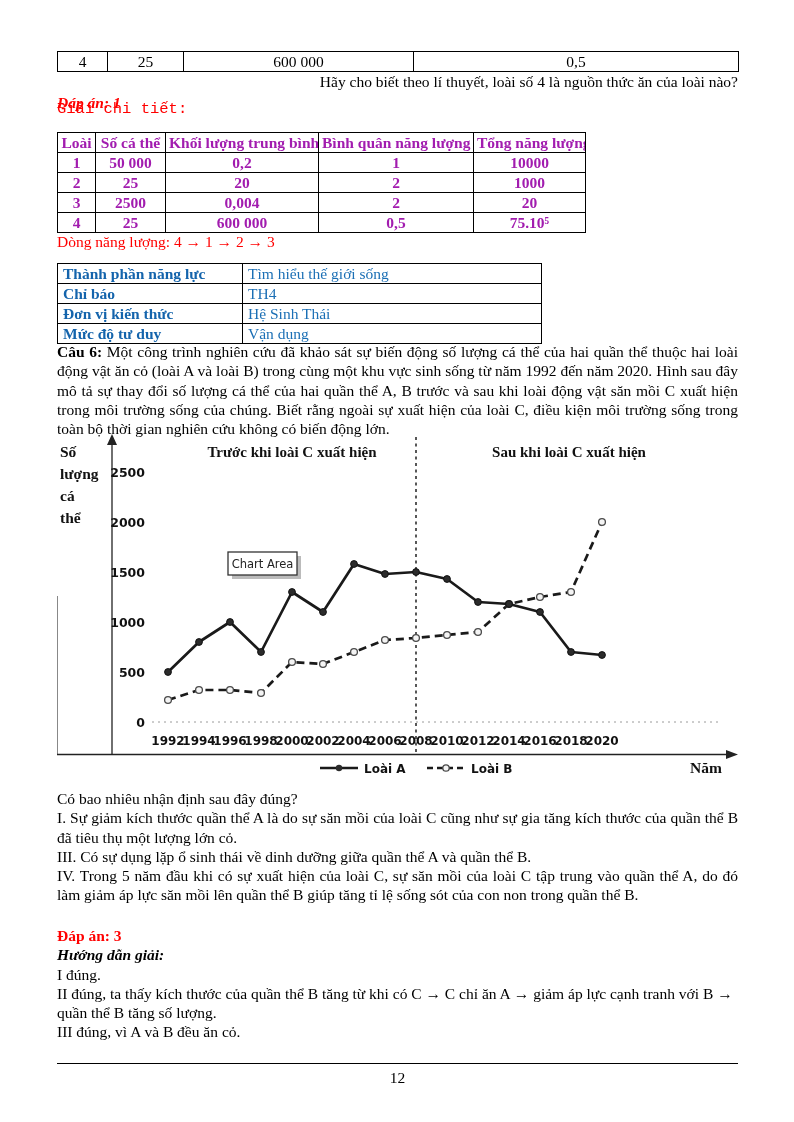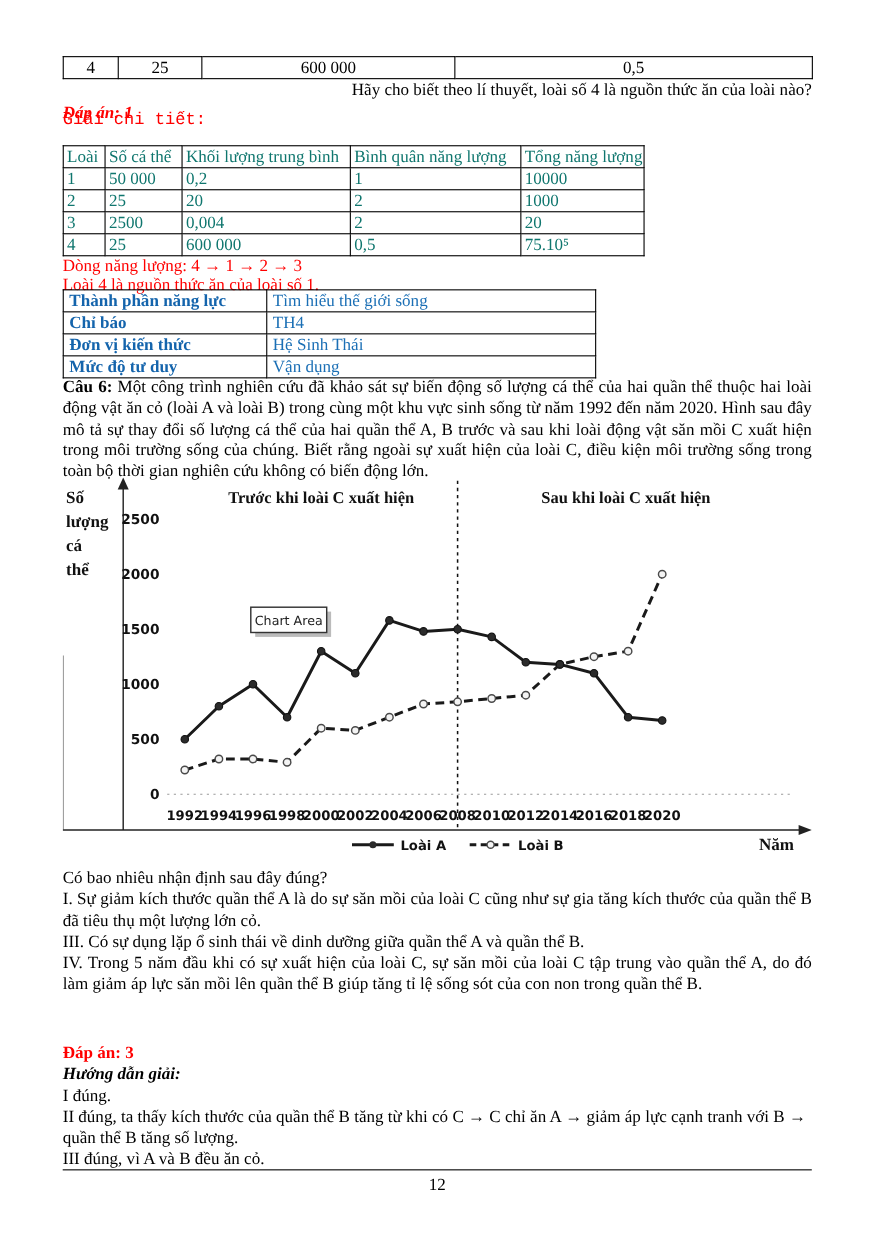--- a/index.html
+++ b/index.html
@@ -8,21 +8,21 @@
     font-family:"Liberation Serif","DejaVu Serif",serif;font-size:15.5px;color:#000;
   }
   .abs{position:absolute;left:57px;width:681px;}
   p{margin:0;line-height:19.3px;}
   .red{color:#FF0000;}
   .bold{font-weight:bold;}
   .ital{font-style:italic;}
   table{border-collapse:collapse;table-layout:fixed;}
   td,th{border:1px solid #000;padding:0 3px;overflow:hidden;white-space:nowrap;}
   .toptable td{height:19px;text-align:center;}
-  .energy td{height:19px;color:#0f766e;}
+  .energy td{height:19px;text-align:center;color:#a21caf;font-weight:bold;}
   .meta td{height:19px;text-align:left;padding-left:5px;color:#1B6FB5;}
   .meta td.lbl{font-weight:bold;color:#1464AC;}
   .just{text-align:justify;}
   .footer-line{border-top:1px solid #000;height:0;}
   .pagenum{text-align:center;}
   svg text{user-select:none;}
 </style>
 </head>
 <body>
 
@@ -90,21 +90,20 @@
       <td>4</td>
       <td>25</td>
       <td>600 000</td>
       <td>0,5</td>
       <td>75.10⁵</td>
     </tr>
   </tbody>
     </table>
 
   <p class="abs red" style="top:232px;">Dòng năng lượng: 4 → 1 → 2 → 3</p>
-  <p class="abs red" style="top:250px;">Loài 4 là nguồn thức ăn của loài số 1.</p>
 
   <table class="meta abs" style="top:263px;width:484px;">
     <colgroup>
         <col style="width:185px">
         <col style="width:299px">
       </colgroup>
     <tbody>
         <tr>
       <td class="lbl">Thành phần năng lực</td>
       <td>Tìm hiểu thế giới sống</td>
@@ -205,21 +204,21 @@
       <text x="633" y="339" font-family="&quot;Liberation Serif&quot;,&quot;DejaVu Serif&quot;,serif" font-size="15.5" font-weight="bold" fill="#111">Năm</text>
     </svg>
 
   <div class="abs just" style="top:789px;">
     <p>Có bao nhiêu nhận định sau đây đúng?</p>
     <p>I. Sự giảm kích thước quần thể A là do sự săn mồi của loài C cũng như sự gia tăng kích thước của quần thể B đã tiêu thụ một lượng lớn cỏ.</p>
     <p>III. Có sự dụng lặp ổ sinh thái về dinh dưỡng giữa quần thể A và quần thể B.</p>
     <p>IV. Trong 5 năm đầu khi có sự xuất hiện của loài C, sự săn mồi của loài C tập trung vào quần thể A, do đó làm giảm áp lực săn mồi lên quần thể B giúp tăng tỉ lệ sống sót của con non trong quần thể B.</p>
   </div>
 
-  <div class="abs" style="top:948px;">
+  <div class="abs" style="top:926px;">
     <p class="red bold">Đáp án: 3</p>
     <p class="bold ital">Hướng dẫn giải:</p>
     <p>I đúng.</p>
     <p>II đúng, ta thấy kích thước của quần thể B tăng từ khi có C → C chỉ ăn A → giảm áp lực cạnh tranh với B → quần thể B tăng số lượng.</p>
     <p>III đúng, vì A và B đều ăn cỏ.</p>
   </div>
 
   <div class="abs footer-line" style="top:1063px;"></div>
   <p class="abs pagenum" style="top:1068px;">12</p>
 

